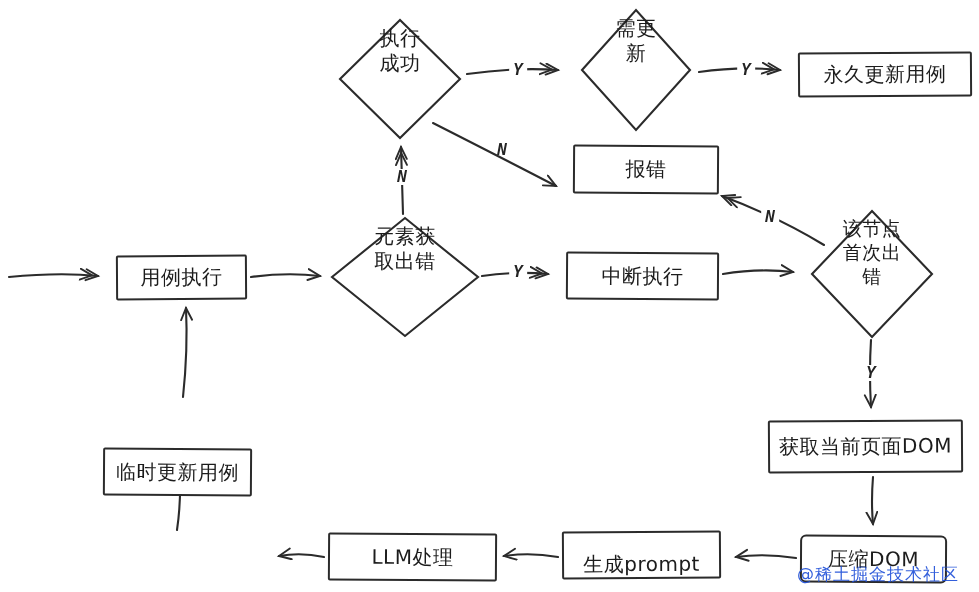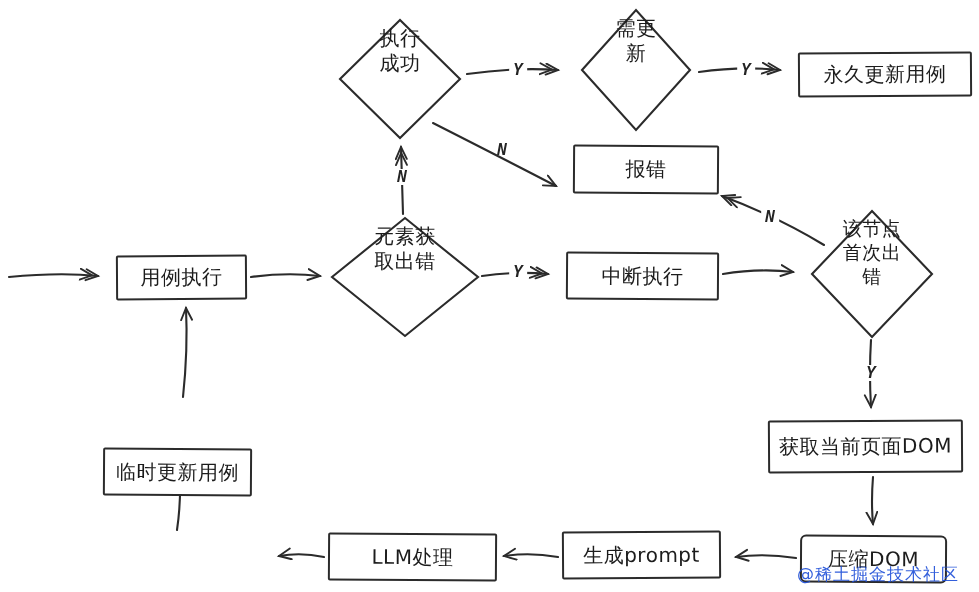--- a/index.html
+++ b/index.html
@@ -87,21 +87,21 @@
   </div>
   <div class="pnode r2" style="left:566px;top:252px;width:153px;height:48px;">
     <span class="label">中断执行</span>
   </div>
   <div class="pnode r1" style="left:768px;top:420px;width:195px;height:53px;">
     <span class="label">获取当前页面DOM</span>
   </div>
   <div class="pnode r2" style="left:800px;top:535px;width:147px;height:48px;border-radius:6px;">
     <span class="label">压缩DOM</span>
   </div>
-  <div class="pnode r1" style="left:562px;top:531px;width:159px;height:48px;">
+  <div class="pnode r1" style="left:562px;top:531px;width:159px;height:48px;align-items:flex-end;">
     <span class="label">生成prompt</span>
   </div>
   <div class="pnode r2" style="left:328px;top:533px;width:169px;height:48px;">
     <span class="label">LLM处理</span>
   </div>
   <div class="pnode r2" style="left:103px;top:402px;width:149px;height:48px;margin-top:46px;">
     <span class="label">临时更新用例</span>
   </div>
 
   <div class="dtext" style="left:346px;top:26px;width:108px;height:106px;">

